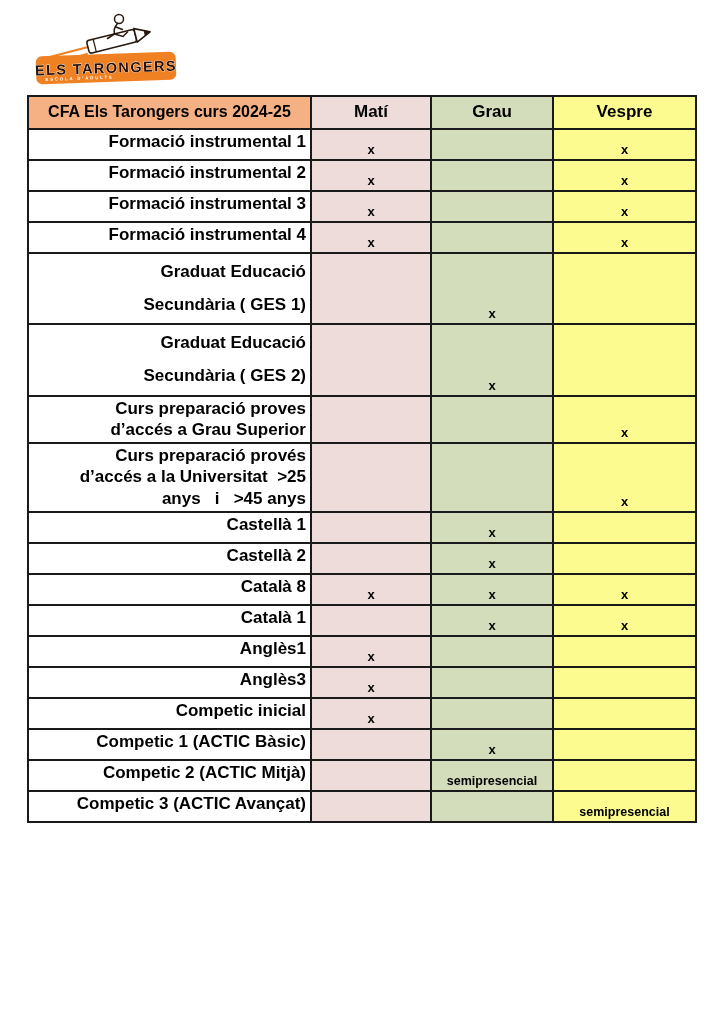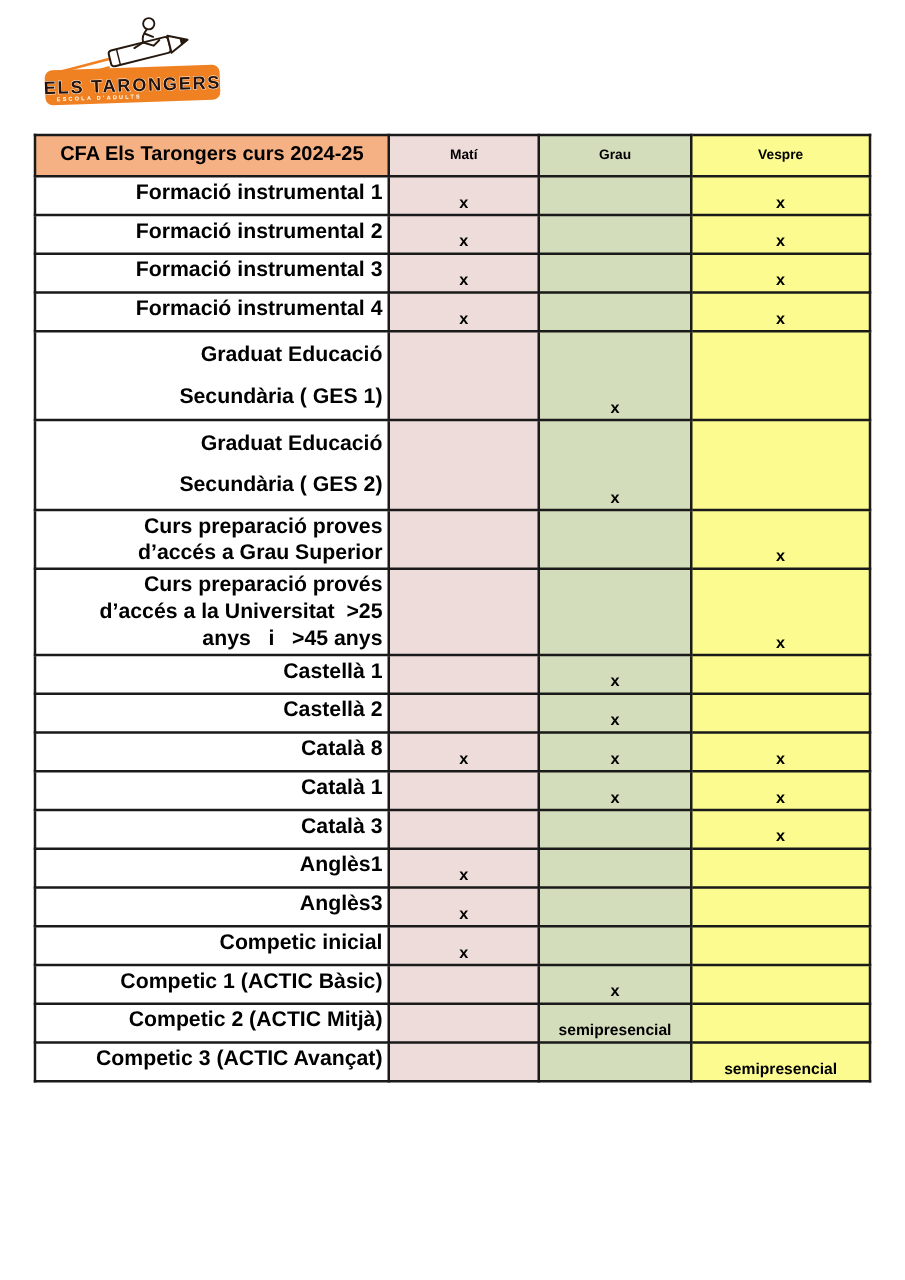--- a/index.html
+++ b/index.html
@@ -23,33 +23,32 @@
 
   
   .schedule {
     position: absolute;
     left: 27px;
     top: 95px;
     border-collapse: collapse;
     table-layout: fixed;
     width: 668px;
     font-family: "Liberation Sans", sans-serif;
-    margin-top: 12px;
   }
   .schedule th, .schedule td {
     border: 2px solid #1a1a1a;
     box-sizing: border-box;
   }
 
   
   .schedule thead th {
     height: 33px;
     vertical-align: middle;
     font-weight: bold;
-    font-size: 11px;
+    font-size: 17px;
     color: #000;
     padding: 2px 2px 4px 2px;
     text-align: center;
     white-space: nowrap;
   }
   .title-cell {
     background: var(--orange);
     font-size: 16px !important;
   }
   .head-mati   { background: var(--pink); }
@@ -223,26 +222,20 @@
       <td class="vespre-cell">x</td>
     </tr>
 
     <tr>
       <th class="label-cell">Català 1</th>
       <td class="mati-cell"></td>
       <td class="tarda-cell">x</td>
       <td class="vespre-cell">x</td>
     </tr>
 
-    <tr>
-      <th class="label-cell">Català 3</th>
-      <td class="mati-cell"></td>
-      <td class="tarda-cell"></td>
-      <td class="vespre-cell">x</td>
-    </tr>
 
     <tr>
       <th class="label-cell">Anglès1</th>
       <td class="mati-cell">x</td>
       <td class="tarda-cell"></td>
       <td class="vespre-cell"></td>
     </tr>
 
 
     <tr>

